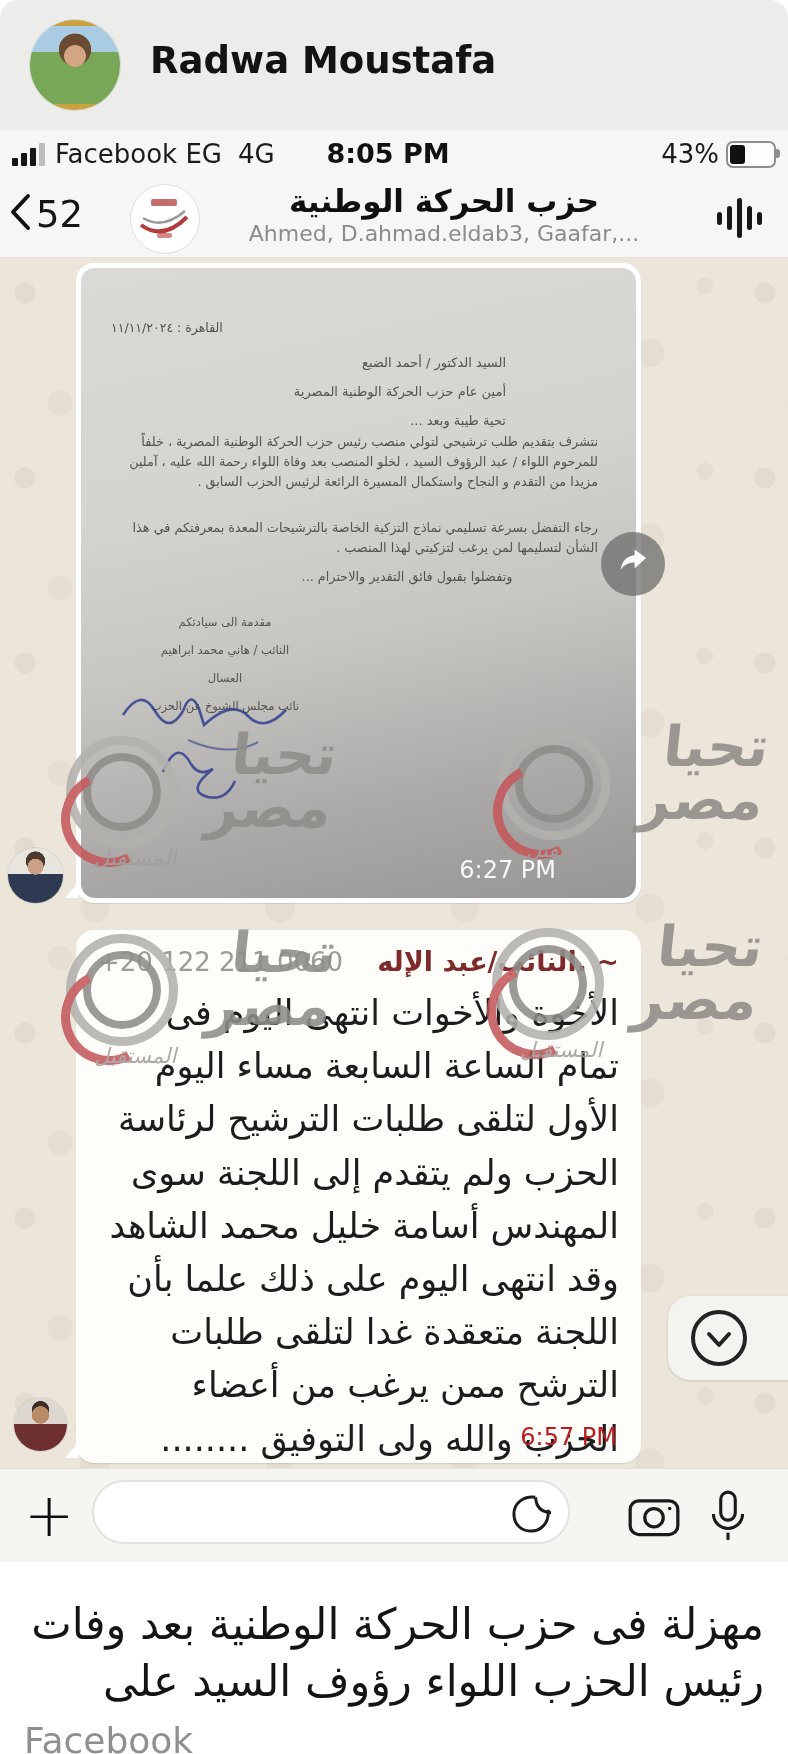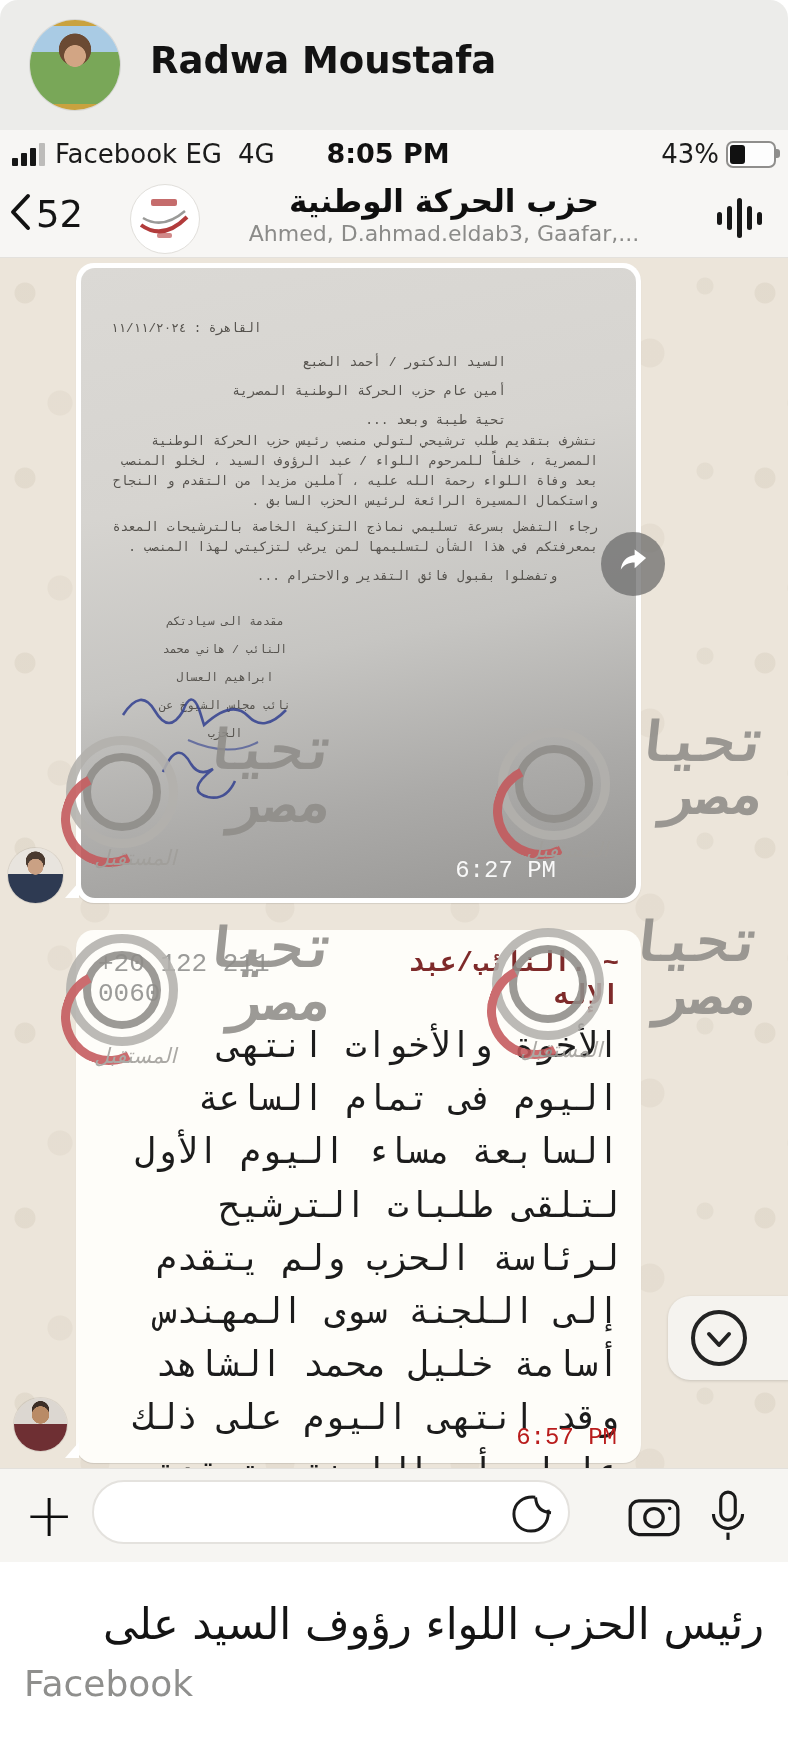--- a/index.html
+++ b/index.html
@@ -50,34 +50,34 @@
   .wave i:nth-child(4){height:24px}.wave i:nth-child(5){height:13px}
 
   
   .chat{position:absolute;top:258px;left:0;width:788px;height:1210px;overflow:hidden;
     background-color:#ece5da;
     background-image:
       radial-gradient(circle at 25px 35px, rgba(193,181,162,.22) 10px, rgba(0,0,0,0) 11px),
       radial-gradient(circle at 95px 95px, rgba(193,181,162,.16) 14px, rgba(0,0,0,0) 15px),
       radial-gradient(circle at 150px 28px, rgba(193,181,162,.18) 8px, rgba(0,0,0,0) 9px),
       radial-gradient(circle at 60px 145px, rgba(193,181,162,.15) 12px, rgba(0,0,0,0) 13px);
-    background-size:185px 185px;font-family:Liberation Mono, monospace;}
+    background-size:185px 185px;}
 
   .bubble{position:absolute;background:#fff;border-radius:18px;box-shadow:0 1px 1px rgba(0,0,0,.10);}
   .bubble::after{content:"";position:absolute;left:-11px;bottom:5px;width:0;height:0;
                  border-top:16px solid rgba(0,0,0,0);border-right:14px solid #fff;}
 
   .img-bubble{left:76px;top:5px;width:565px;height:640px;padding:5px;box-sizing:border-box;}
   .doc{position:relative;width:100%;height:100%;border-radius:14px;overflow:hidden;direction:rtl;
        color:#55524d;
        background:linear-gradient(168deg,#dbd9d5 0%,#d6d4d0 34%,#c6c5c2 58%,#abaaa8 80%,#979694 100%);}
   .doc-date{position:absolute;left:30px;top:52px;font-size:12.5px;direction:rtl;}
   .doc-head{position:absolute;top:80px;right:130px;text-align:right;font-size:13px;line-height:29px;}
   .doc-body{position:absolute;top:164px;right:38px;left:25px;font-size:12.8px;line-height:20px;text-align:right;}
-  .doc-p2{margin-top:6px;}
+  .doc-p2{margin-top:26px;}
   .doc-closing{margin-top:9px;margin-left:110px;text-align:center;}
   .doc-sig{position:absolute;top:340px;left:64px;width:160px;text-align:center;font-size:11.5px;line-height:28px;}
   .sig-svg{position:absolute;top:412px;left:12px;}
   .doc-time{position:absolute;bottom:14px;right:80px;font-size:24px;color:rgba(255,255,255,.93);direction:ltr;}
 
   .share-btn{position:absolute;left:601px;top:274px;width:64px;height:64px;border-radius:50%;
              background:rgba(104,104,104,.72);display:flex;align-items:center;justify-content:center;z-index:6;}
 
   .sender-avatar{position:absolute;border-radius:50%;box-shadow:0 0 0 1px rgba(0,0,0,.08);z-index:4;}
   .av1{left:8px;top:590px;width:55px;height:55px;
@@ -321,17 +321,18 @@
     <span class="mic">
       <svg width="40" height="54" viewBox="0 0 38 52" fill="none" stroke="#1a1a1a" stroke-width="3">
         <rect x="12" y="3" width="14" height="27" rx="7"></rect>
         <path d="M5 24 a14 14 0 0 0 28 0"></path>
         <line x1="19" y1="42" x2="19" y2="49"></line>
       </svg>
     </span>
   </div>
 
   <div class="caption">
+    <div class="cap-line">مهزلة فى حزب الحركة الوطنية بعد وفات</div>
     <div class="cap-line">رئيس الحزب اللواء رؤوف السيد على</div>
     <div class="src">Facebook</div>
   </div>
 
 </div>
 
 </body></html>

